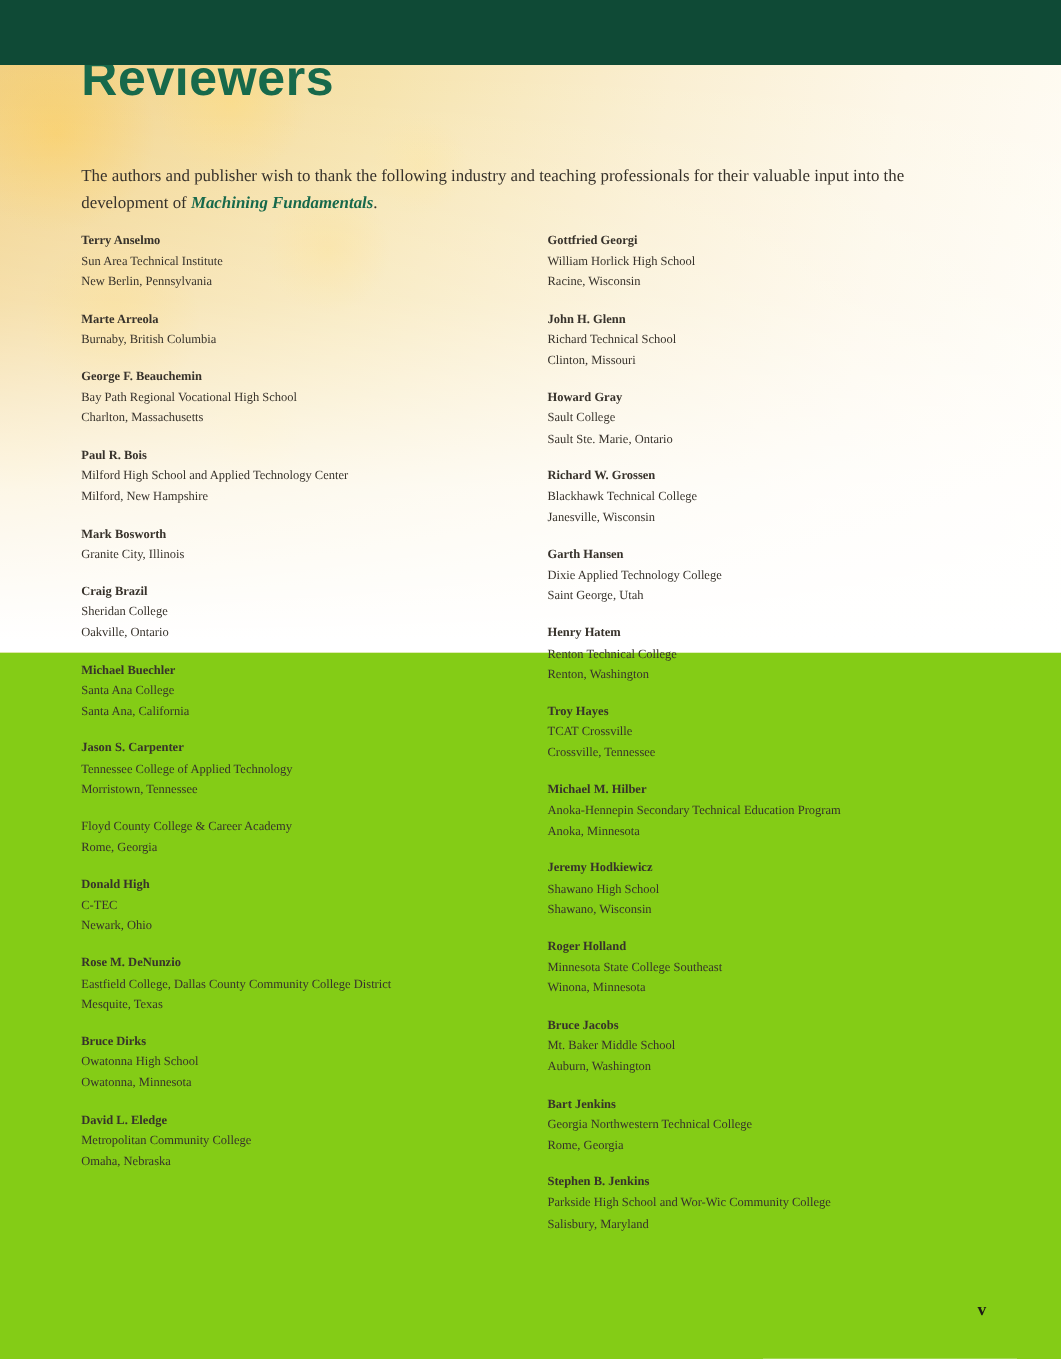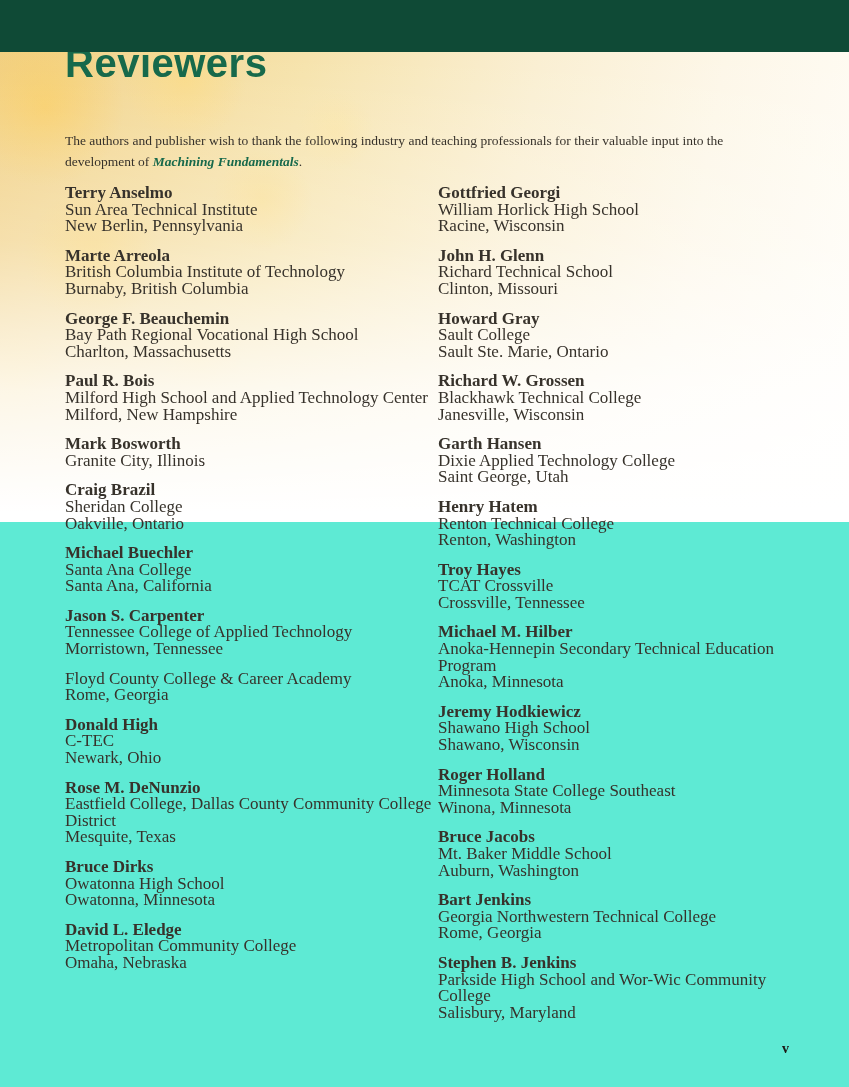--- a/index.html
+++ b/index.html
@@ -7,21 +7,21 @@
   body {
     width: 849px;
     height: 1087px;
     position: relative;
     overflow: hidden;
     font-family: "Liberation Serif", serif;
   }
   .page {
     position: absolute;
     inset: 0;
-    background: #5eead4;
+    background: #84cc16;
   }
   
   .header-bar {
     position: absolute;
     top: 0; left: 0;
     width: 100%;
     height: 52px;
     background: var(--bar-green, #0f4a36);
     z-index: 3;
   }
@@ -69,21 +69,21 @@
     font-style: italic;
     color: var(--title-green, #17694b);
   }
   .columns {
     display: flex;
     margin-top: 13px;
   }
   .column { width: 373px; flex: 0 0 373px; }
   .entry {
     margin-bottom: 13px;
-    font-size: 17px;
+    font-size: 10px;
     line-height: 16.6px;
     color: var(--body-text, #37322b);
   }
   .entry-name { font-weight: bold; }
   .page-number {
     position: absolute;
     right: 60px;
     bottom: 30px;
     z-index: 2;
     font-family: "Liberation Serif", serif;
@@ -107,21 +107,20 @@
     <div class="columns">
       <div class="column">
   <div class="entry">
     <div class="entry-name">Terry Anselmo</div>
     <div class="entry-inst">Sun Area Technical Institute</div>
     <div class="entry-loc">New Berlin, Pennsylvania</div>
   </div>
 
   <div class="entry">
     <div class="entry-name">Marte Arreola</div>
-    <div class="entry-inst">British Columbia Institute of Technology</div>
     <div class="entry-loc">Burnaby, British Columbia</div>
   </div>
 
   <div class="entry">
     <div class="entry-name">George F. Beauchemin</div>
     <div class="entry-inst">Bay Path Regional Vocational High School</div>
     <div class="entry-loc">Charlton, Massachusetts</div>
   </div>
 
   <div class="entry">

